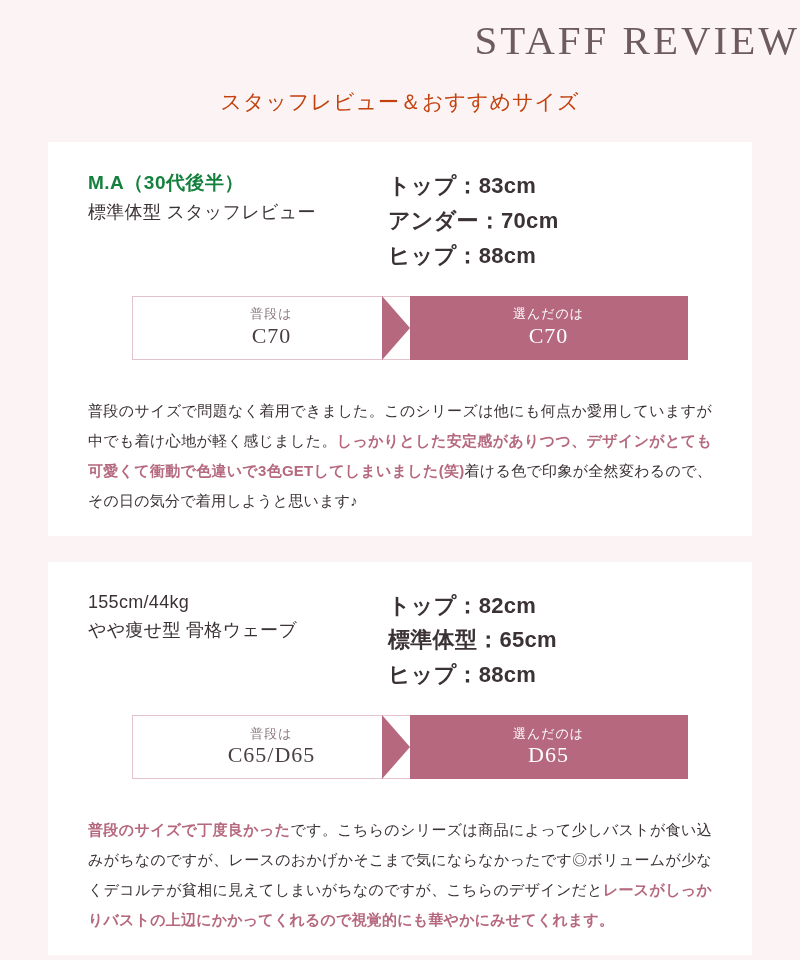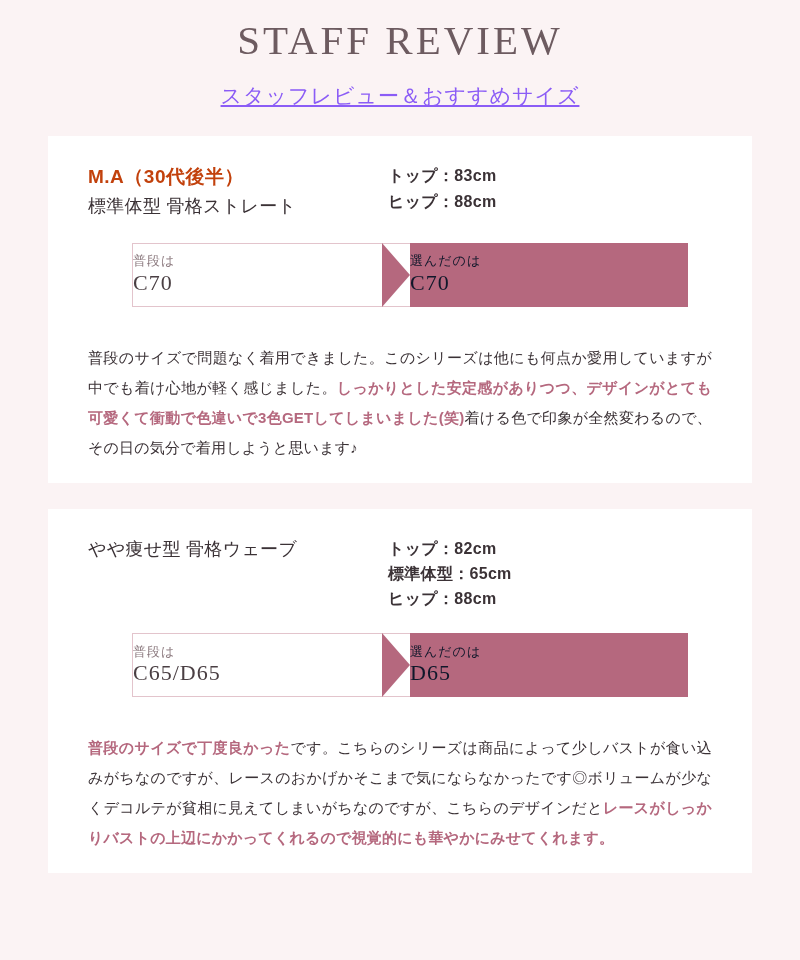--- a/index.html
+++ b/index.html
@@ -27,27 +27,27 @@
     text-align: center;
     padding-top: 14px;
   }
   .header-title {
     font-family: "Liberation Serif", serif;
     font-size: 41px;
     letter-spacing: 3px;
     color: #6d5b60;
     font-weight: normal;
     line-height: 1.3;
+    text-align: right;
   }
   .header-sub {
     font-size: 21px;
-    color: #8b5cf6;
-    margin-top: 15px;
+    color: #c2410c;
+    margin-top: 21px;
     letter-spacing: 1px;
-    text-decoration: underline;
   }
 
   
   .card {
     background: #ffffff;
     margin: 0 48px;
     padding: 26px 0 20px 0;
   }
   .card.first { margin-top: 26px; }
   .card.second { margin-top: 26px; }
@@ -61,64 +61,64 @@
     align-items: flex-start;
   }
   .profile-left {
     width: 300px;
   }
   .profile-right {
     flex: 1;
     padding-top: 1px;
   }
   .p-name {
-    color: #c2410c;
+    color: #15803d;
     font-weight: bold;
     font-size: 19px;
     letter-spacing: 0.5px;
     line-height: 1.55;
   }
   .p-line {
     font-size: 18px;
     color: #3b3236;
     line-height: 1.6;
     letter-spacing: 0.3px;
   }
   .m-line {
-    font-size: 16px;
+    font-size: 22px;
     font-weight: bold;
     color: #3b3236;
     line-height: 1.58;
     letter-spacing: 0.3px;
   }
 
   
   .size-banner {
     display: flex;
     margin: 22px 0 0 44px;
     width: 556px;
     height: 64px;
     position: relative;
   }
   .size-half {
     flex: 1;
     display: flex;
     flex-direction: column;
-    align-items: flex-start;
+    align-items: center;
     justify-content: center;
     position: relative;
   }
   .size-left {
     background: #ffffff;
     border: 1px solid #e3c4cc;
     border-right: none;
   }
   .size-right {
     background: #b5687e;
-    color: #0f172a;
+    color: #ffffff;
     border: 1px solid #b5687e;
     border-left: none;
   }
   .arrow-bg {
     position: absolute;
     left: 250px;
     top: 0;
     width: 0;
     height: 0;
     border-top: 32px solid transparent;
@@ -164,24 +164,25 @@
     <div class="header-title">STAFF REVIEW</div>
     <div class="header-sub">スタッフレビュー＆おすすめサイズ</div>
   </div>
 
   <div class="card first">
     <div class="card-inner">
 
       <div class="profile">
         <div class="profile-left">
           <div class="p-name">M.A（30代後半）</div>
-          <div class="p-line">標準体型 骨格ストレート</div>
+          <div class="p-line">標準体型 スタッフレビュー</div>
         </div>
         <div class="profile-right">
           <div class="m-line">トップ：83cm</div>
+          <div class="m-line">アンダー：70cm</div>
           <div class="m-line">ヒップ：88cm</div>
         </div>
       </div>
 
       <div class="size-banner">
         <div class="size-half size-left">
           <div class="size-label">普段は</div>
           <div class="size-value">C70</div>
         </div>
         <div class="arrow-bg"></div>
@@ -196,20 +197,21 @@
       </div>
 
     </div>
   </div>
 
   <div class="card second">
     <div class="card-inner">
 
       <div class="profile">
         <div class="profile-left">
+          <div class="p-line">155cm/44kg</div>
           <div class="p-line">やや痩せ型 骨格ウェーブ</div>
         </div>
         <div class="profile-right">
           <div class="m-line">トップ：82cm</div>
           <div class="m-line">標準体型：65cm</div>
           <div class="m-line">ヒップ：88cm</div>
         </div>
       </div>
 
       <div class="size-banner">

